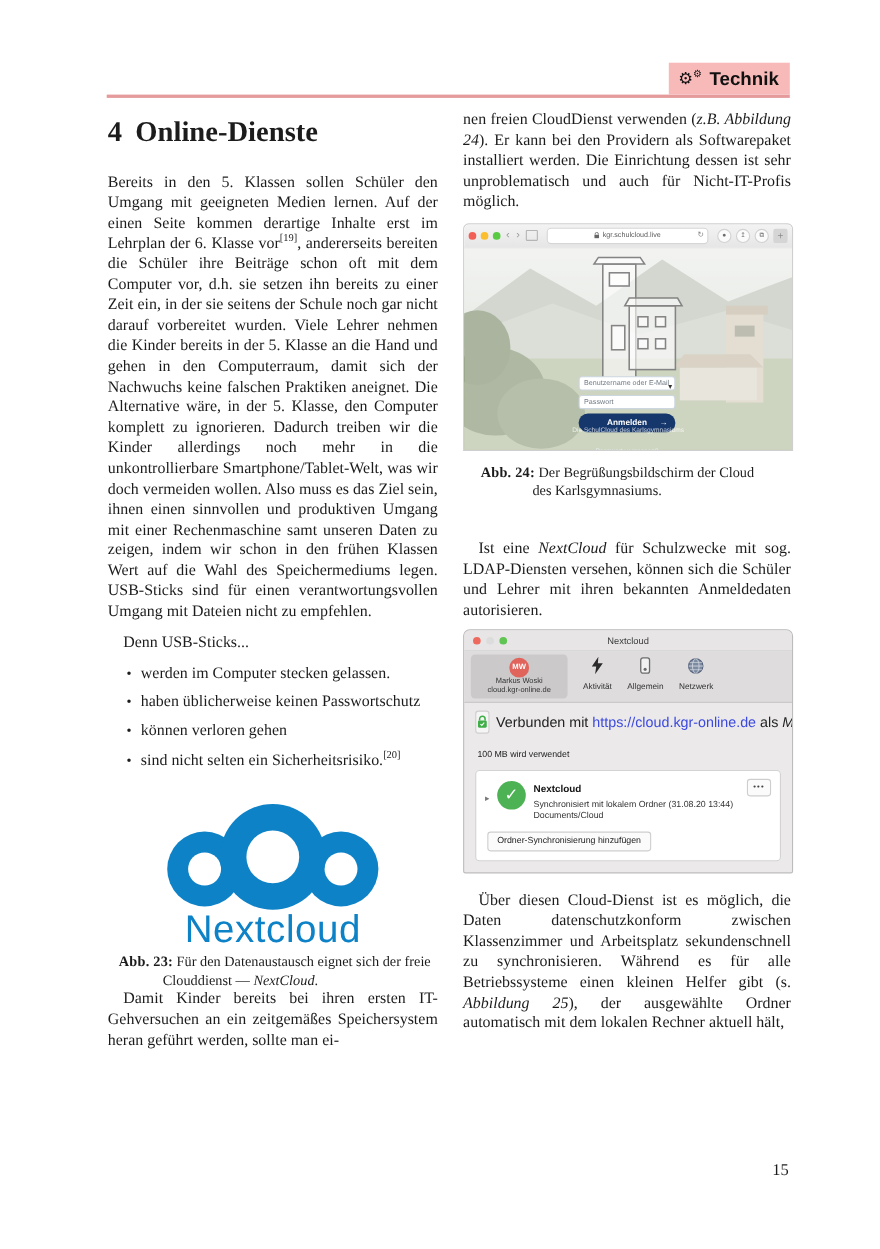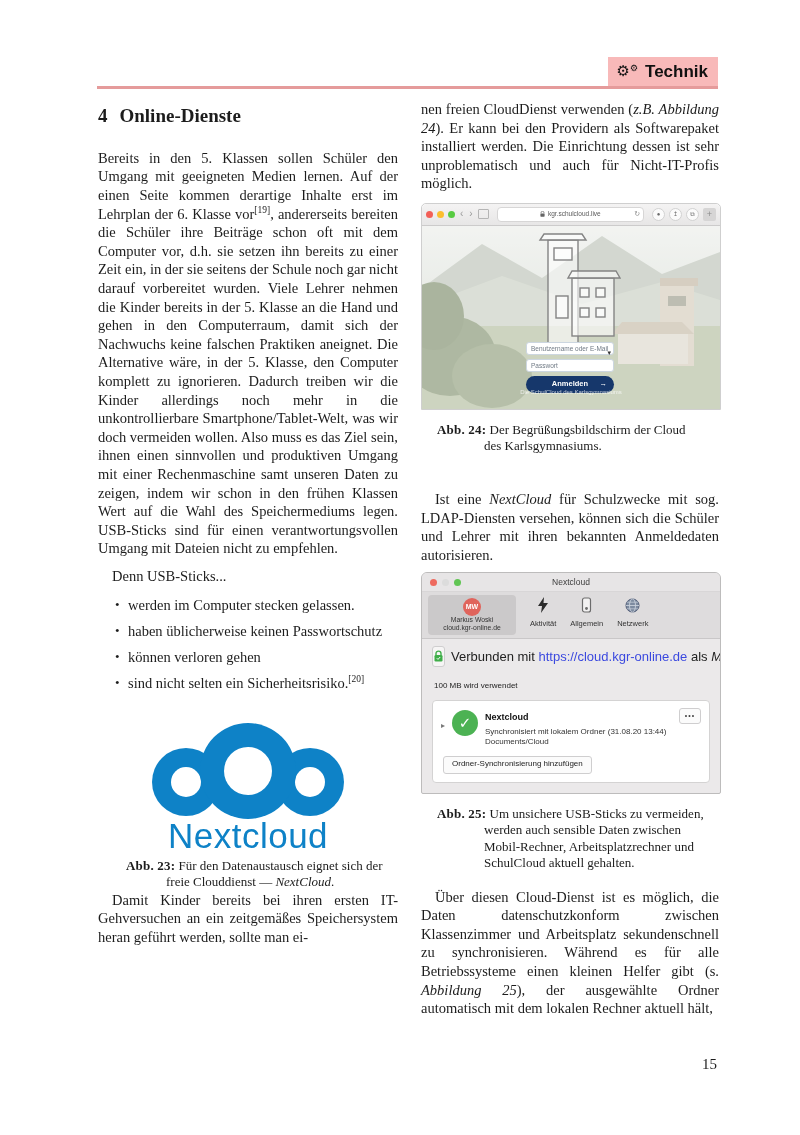--- a/index.html
+++ b/index.html
@@ -9,21 +9,21 @@
   .rule{position:absolute;left:97px;top:86px;width:621px;height:3px;background:var(--rule_pink);}
   .badge{position:absolute;right:82px;top:57px;height:23px;padding:3px 10px 3px 8px;
          background:var(--badge_pink);display:flex;align-items:center;gap:7px;
          font-family:"Liberation Sans","DejaVu Sans",sans-serif;font-weight:bold;font-size:17px;color:#111;}
   .badge .gear{font-family:"DejaVu Sans",sans-serif;font-size:15px;line-height:1;}
   .badge .gear small{font-size:9px;vertical-align:top;}
   
   .col{position:absolute;top:100px;width:300px;text-align:justify;font-size:14.5px;line-height:18.6px;}
   .col-left{left:98px;}
   .col-right{left:421px;width:298px;}
-  h1{font-size:19px;margin:6px 0 22px 0;line-height:1.1;}
+  h1{font-size:26px;margin:6px 0 22px 0;line-height:1.1;}
   h1 .num{margin-right:12px;}
   h2{font-size:16px;margin:24px 0 0 0;line-height:1.1;}
   h2 .num{margin-right:10px;}
   p{margin:0;}
   .indent{text-indent:14px;}
   .mt{margin-top:18px;}
   sup{font-size:9.5px;line-height:0;}
   .bullets{margin:10px 0 0 0;padding:0 0 0 30px;list-style:none;}
   .bullets li{position:relative;margin-bottom:7.5px;text-align:left;}
   .bullets li::before{content:"•";position:absolute;left:-13px;top:0;font-size:13px;}
@@ -132,21 +132,21 @@
       <svg width="228" height="102" viewBox="0 0 228 102">
         <circle cx="52" cy="62" r="34" fill="var(--nextcloud_blue)"></circle>
         <circle cx="52" cy="62" r="15" fill="#ffffff"></circle>
         <circle cx="176" cy="62" r="34" fill="var(--nextcloud_blue)"></circle>
         <circle cx="176" cy="62" r="15" fill="#ffffff"></circle>
         <circle cx="114" cy="51" r="48" fill="var(--nextcloud_blue)"></circle>
         <circle cx="114" cy="51" r="24" fill="#ffffff"></circle>
       </svg>
       <div class="logo-word">Nextcloud</div>
     </div>
-    <div class="caption" style="text-indent:-40px;padding-left:40px;margin-left:28px;margin-right:2px;">
+    <div class="caption" style="text-indent:-40px;padding-left:40px;margin-left:10px;margin-right:2px;">
       <b>Abb. 23:</b><span> Für den Datenaustausch eignet sich der freie Clouddienst — </span><i>NextCloud</i><span>.</span>
     </div>
 
     <p class="indent" style="">Damit Kinder bereits bei ihren ersten IT-Gehversuchen an ein zeitgemäßes Speichersystem heran geführt werden, sollte man ei-</p>
   </div>
 
   <div class="col col-right">
     <p><span>nen freien CloudDienst verwenden (</span><i>z.B. Abbildung 24</i><span>). Er kann bei den Providern als Softwarepaket installiert werden. Die Einrichtung dessen ist sehr unproblematisch und auch für Nicht-IT-Profis möglich.</span></p>
 
     <div class="browser">
@@ -279,21 +279,18 @@
               <div class="syncname">Nextcloud</div>
               <div class="syncstatus">Synchronisiert mit lokalem Ordner (31.08.20 13:44)</div>
               <div class="syncfolder">Documents/Cloud</div>
             </span>
             <span class="morebtn">•••</span>
           </div>
           <span class="addbtn">Ordner-Synchronisierung hinzufügen</span>
         </div>
       </div>
     </div>
-    <div class="caption">
-      <b>Abb. 25:</b><span> Um unsichere USB-Sticks zu vermeiden, werden auch sensible Daten zwischen Mobil-Rechner, Arbeitsplatzrechner und SchulCloud aktuell gehalten.</span>
-    </div>
 
     <p class="indent" style="margin-top:16px;"><span>Über diesen Cloud-Dienst ist es möglich, die Daten datenschutzkonform zwischen Klassenzimmer und Arbeitsplatz sekundenschnell zu synchronisieren. Während es für alle Betriebssysteme einen kleinen Helfer gibt (s. </span><i>Abbildung 25</i><span>), der ausgewählte Ordner automatisch mit dem lokalen Rechner aktuell hält,</span></p>
   </div>
 
   <div class="pagenum">15</div>
 </div>
 
 </body></html>

